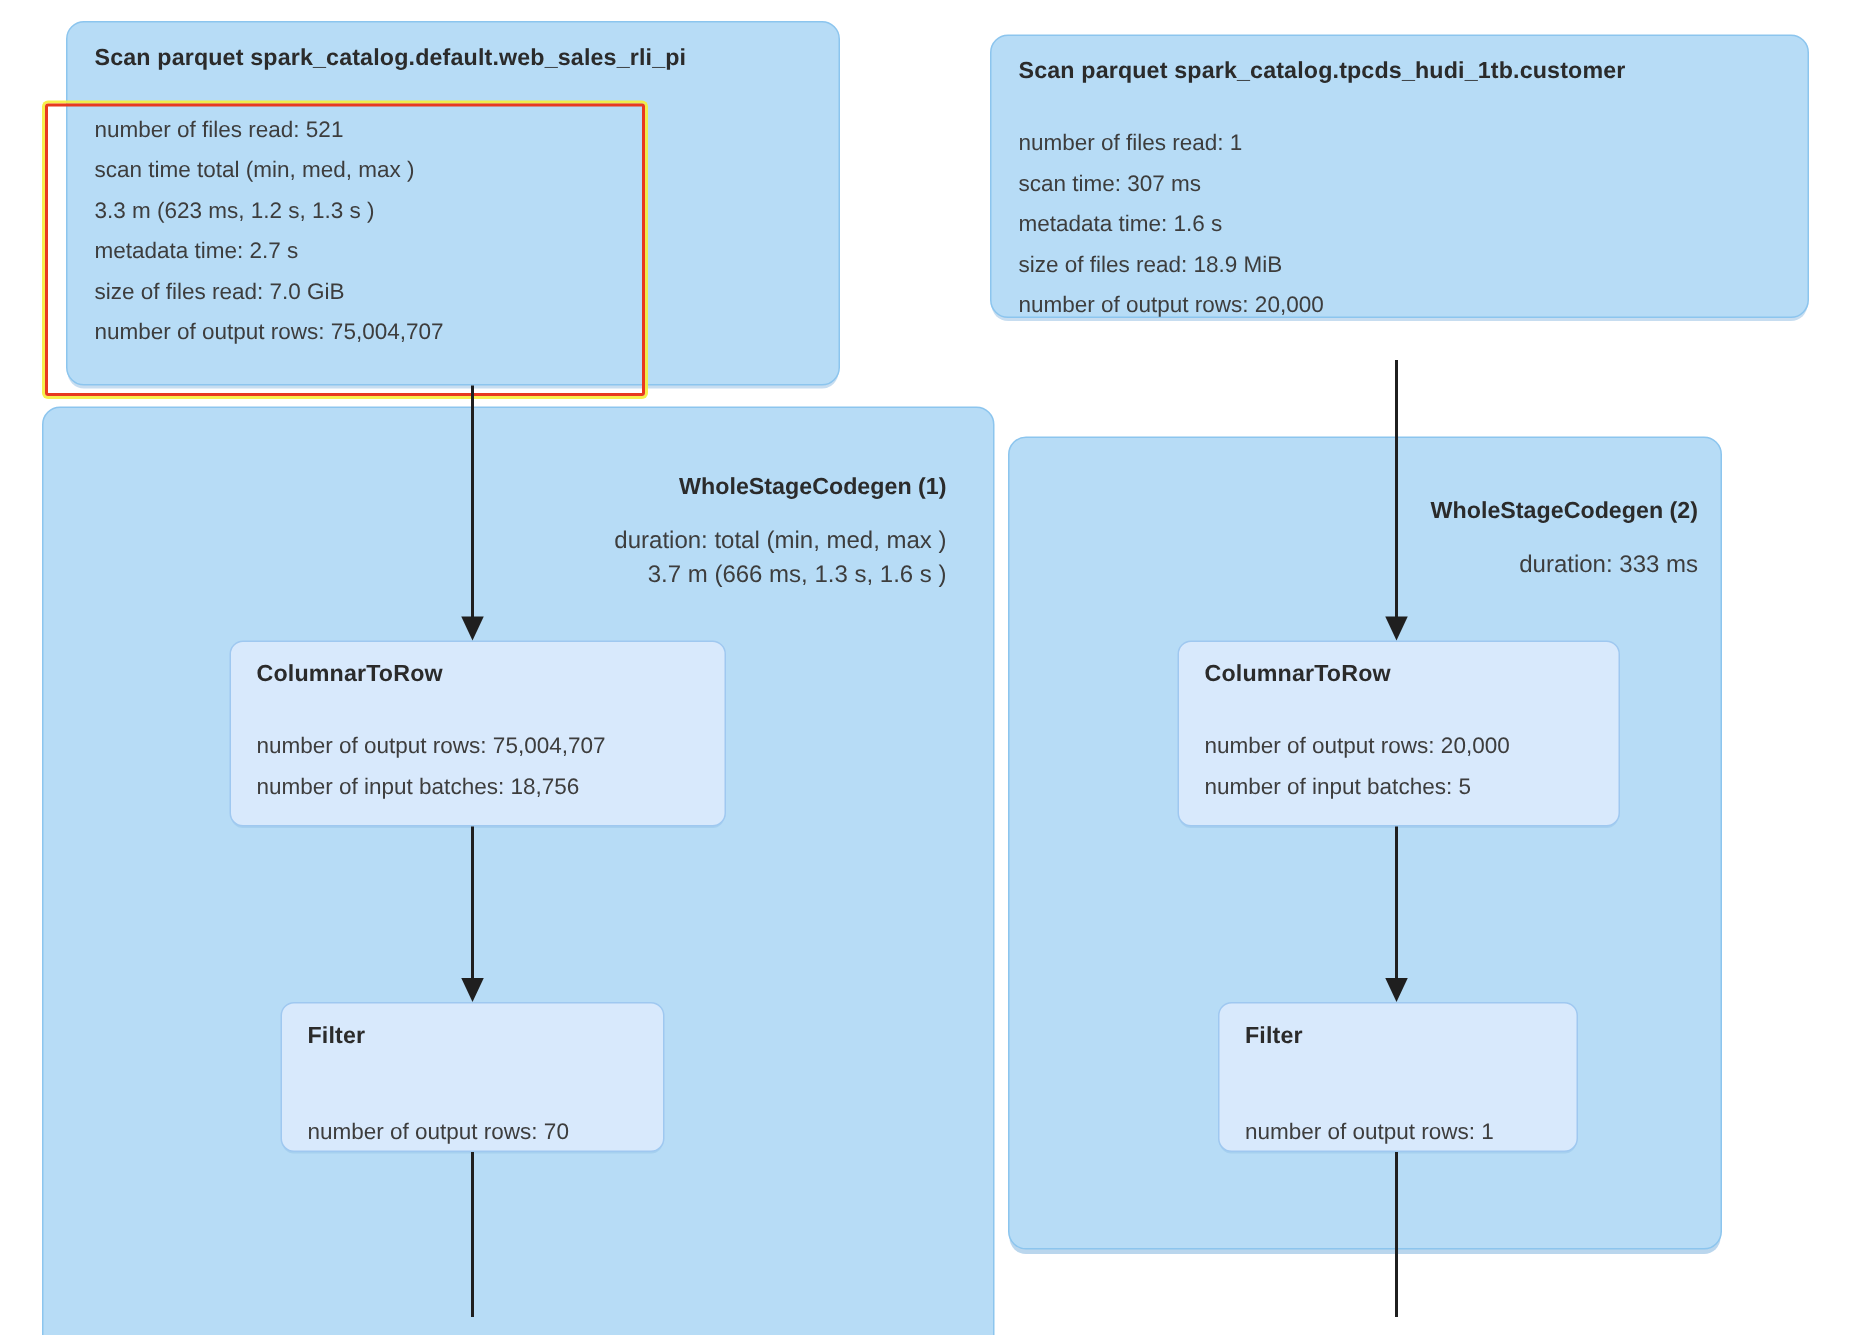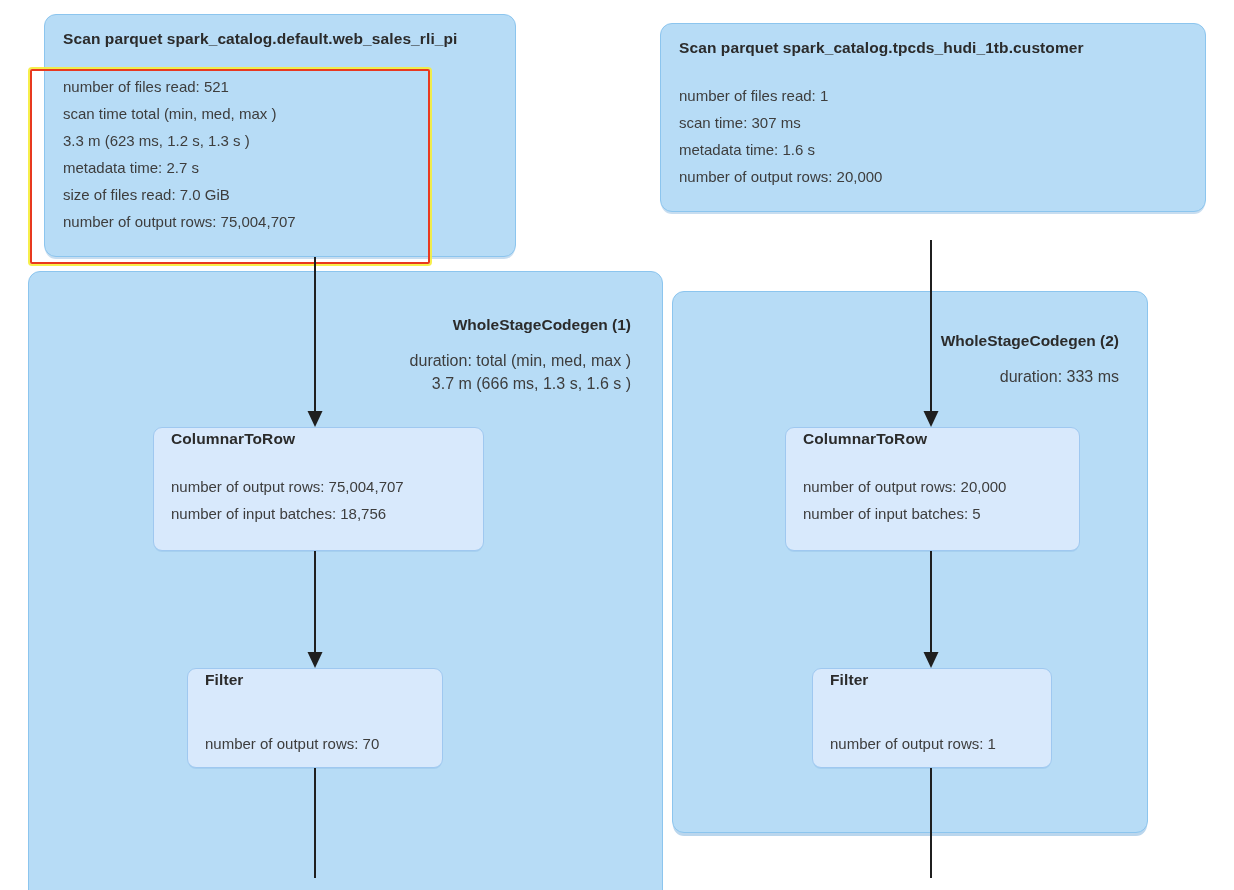--- a/index.html
+++ b/index.html
@@ -28,21 +28,21 @@
     box-shadow: 0 3px 0 -1px rgba(130,180,222,0.45);
     padding: 15px 18px;
     z-index: 2;
   }
   .inner-node {
     position: absolute;
     background: #d8e9fc;
     border: 1.5px solid #9fc8f0;
     border-radius: 9px;
     box-shadow: 0 2px 0 -1px rgba(140,190,230,0.4);
-    padding: 2px 17px;
+    padding: 13px 17px;
     z-index: 3;
   }
   .node-title {
     font-size: 15.5px;
     font-weight: 700;
     color: #2b2b2b;
     letter-spacing: 0.1px;
   }
   .scan-node .node-title { margin-bottom: 25px; }
   .inner-node .node-title { margin-bottom: 25px; }
@@ -90,21 +90,21 @@
 <body>
 
 <div class="cluster" style="left:28px; top:271px; width:635px; height:718px;">
   <div class="wsc-header" style="right:31px; top:44px;">
     <div class="wsc-title">WholeStageCodegen (1)</div>
     <div class="wsc-duration-line">duration: total (min, med, max )</div>
     <div class="wsc-duration-line">3.7 m (666 ms, 1.3 s, 1.6 s )</div>
   </div>
 </div>
 
-<div class="scan-node" style="left:44px; top:14px; width:472px; height:243px;">
+<div class="scan-node" style="left:44px; top:14px; width:516px; height:243px;">
   <div class="node-title">Scan parquet spark_catalog.default.web_sales_rli_pi</div>
   <div class="stat-line">number of files read: 521</div>
   <div class="stat-line">scan time total (min, med, max )</div>
   <div class="stat-line">3.3 m (623 ms, 1.2 s, 1.3 s )</div>
   <div class="stat-line">metadata time: 2.7 s</div>
   <div class="stat-line">size of files read: 7.0 GiB</div>
   <div class="stat-line">number of output rows: 75,004,707</div>
 </div>
 
 <div class="annotation-box"></div>
@@ -114,31 +114,32 @@
   <div class="stat-line">number of output rows: 75,004,707</div>
   <div class="stat-line">number of input batches: 18,756</div>
 </div>
 
 <div class="inner-node small-gap" style="left:187px; top:668px; width:256px; height:100px;">
   <div class="node-title">Filter</div>
   <div class="stat-line">number of output rows: 70</div>
 </div>
 
 <div class="cluster" style="left:672px; top:291px; width:476px; height:542px;">
-  <div class="wsc-header" style="right:28px; top:40px;">
+  <div class="wsc-header" style="right:15px; top:40px;">
     <div class="wsc-title">WholeStageCodegen (2)</div>
     <div class="wsc-duration-line">duration: 333 ms</div>
   </div>
 </div>
 
 <div class="scan-node" style="left:660px; top:23px; width:546px; height:189px;">
   <div class="node-title">Scan parquet spark_catalog.tpcds_hudi_1tb.customer</div>
   <div class="stat-line">number of files read: 1</div>
   <div class="stat-line">scan time: 307 ms</div>
   <div class="stat-line">metadata time: 1.6 s</div>
+  <div class="stat-line">size of files read: 18.9 MiB</div>
   <div class="stat-line">number of output rows: 20,000</div>
 </div>
 
 <div class="inner-node" style="left:785px; top:427px; width:295px; height:124px;">
   <div class="node-title">ColumnarToRow</div>
   <div class="stat-line">number of output rows: 20,000</div>
   <div class="stat-line">number of input batches: 5</div>
 </div>
 
 <div class="inner-node small-gap" style="left:812px; top:668px; width:240px; height:100px;">

